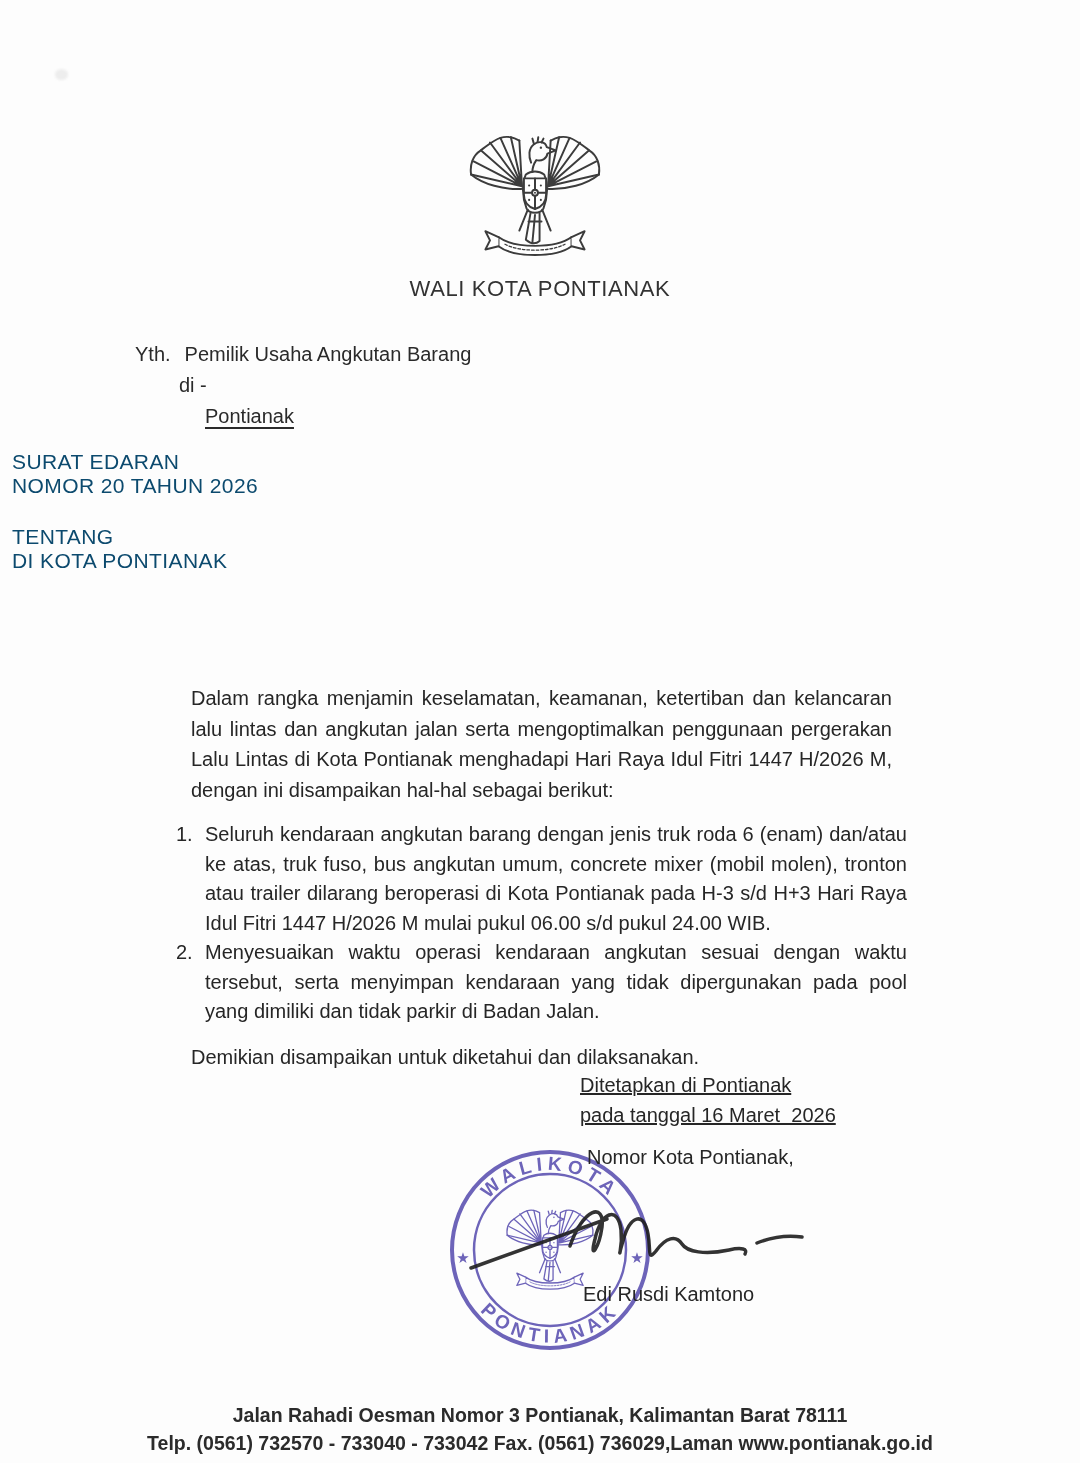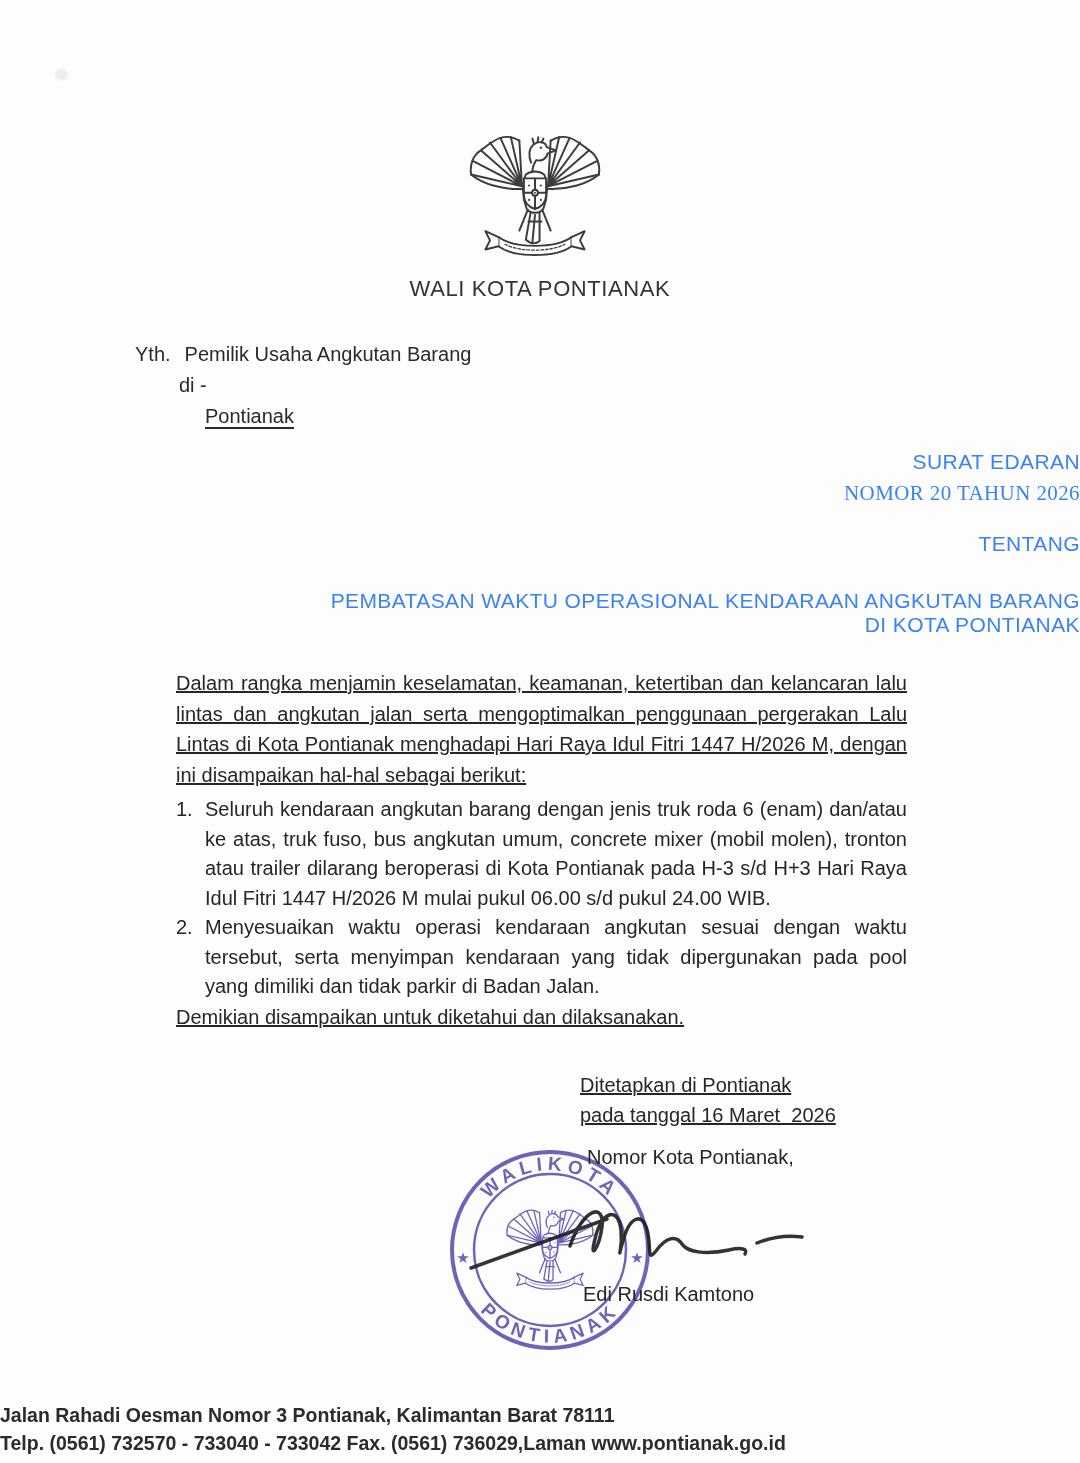--- a/index.html
+++ b/index.html
@@ -20,47 +20,47 @@
   .office-title{
     position:absolute;left:0;right:0;top:276px;
     text-align:center;font-weight:normal;font-size:22px;
     letter-spacing:0.6px;color:#333;
   }
   .addressee{position:absolute;left:135px;top:340px;font-size:20px;line-height:29px;}
   .addressee .salut{display:inline-block;min-width:44px;}
   .addressee .di{padding-left:44px;margin-top:2px;}
   .addressee .city{padding-left:70px;margin-top:2px;text-decoration:underline;text-underline-offset:4px;}
   .doc-title{
-    position:absolute;left:0;right:0;top:450px;
-    text-align:right;font-size:21px;line-height:24px;
-    letter-spacing:0.4px;color:#3b82f6;
+    position:absolute;left:12px;right:0;top:450px;
+    text-align:left;font-size:21px;line-height:24px;
+    letter-spacing:0.4px;color:#0c4a6e;
   }
-  .doc-title .num{margin-top:7px;font-family:Liberation Serif, serif;}
+  .doc-title .num{margin-top:0;}
   .doc-title .about{margin-top:27px;}
   .doc-title .subj1{margin-top:33px;}
   .doc-title .subj2{}
   .content{
     position:absolute;left:176px;top:668px;width:731px;
     font-size:20px;line-height:30.5px;color:#262626;
   }
-  .content p{margin:0;text-align:justify;text-decoration:underline;}
+  .content p{margin:15px;text-align:justify;}
   .list{margin-top:5px;}
   .item{display:flex;line-height:29.5px;}
   .item .num{flex:0 0 29px;}
   .item .txt{flex:1;text-align:justify;}
   .closing{margin-top:32px;text-align:left !important;}
   .place-date{position:absolute;left:580px;top:1070px;font-size:20px;line-height:30px;color:#262626;text-decoration:underline;}
   .keep-ws{white-space:pre-wrap;}
   .stamp{position:absolute;left:447px;top:1147px;opacity:0.88;}
   .signer-title{position:absolute;left:587px;top:1146px;font-size:20px;color:#262626;}
   .signature{position:absolute;left:455px;top:1192px;}
   .signer-name{position:absolute;left:583px;top:1268px;font-size:20px;color:#262626;margin-top:15px;}
   .footer{
     position:absolute;left:0;right:0;top:1402px;
-    font-weight:bold;font-size:19.5px;line-height:27.5px;
+    text-align:center;font-weight:bold;font-size:19.5px;line-height:27.5px;
     color:#2b2b2b;
   }
 </style>
 </head>
 <body>
 
 <svg width="0" height="0" style="position:absolute" aria-hidden="true">
   <defs>
     <symbol id="garuda" viewBox="0 0 220 210">
       <g fill="none" stroke="currentColor" stroke-width="3" stroke-linecap="round" stroke-linejoin="round">
@@ -118,21 +118,20 @@
       <span>Pemilik Usaha Angkutan Barang</span>
     </div>
     <div class="di">di -</div>
     <div class="city">Pontianak</div>
   </div>
 
   <div class="doc-title">
     <div>SURAT EDARAN</div>
     <div class="num">NOMOR 20 TAHUN 2026</div>
     <div class="about">TENTANG</div>
-    <div class="subj1">PEMBATASAN WAKTU OPERASIONAL KENDARAAN ANGKUTAN BARANG</div>
     <div class="subj2">DI KOTA PONTIANAK</div>
   </div>
 
   <div class="content">
     <p>Dalam rangka menjamin keselamatan, keamanan, ketertiban dan kelancaran lalu lintas dan angkutan jalan serta mengoptimalkan penggunaan pergerakan Lalu Lintas di Kota Pontianak menghadapi Hari Raya Idul Fitri 1447 H/2026 M, dengan ini disampaikan hal-hal sebagai berikut:</p>
     <div class="list">
       <div class="item">
         <span class="num">1.</span>
         <span class="txt">Seluruh kendaraan angkutan barang dengan jenis truk roda 6 (enam) dan/atau ke atas, truk fuso, bus angkutan umum, concrete mixer (mobil molen), tronton atau trailer dilarang beroperasi di Kota Pontianak pada H-3 s/d H+3 Hari Raya Idul Fitri 1447 H/2026 M mulai pukul 06.00 s/d pukul 24.00 WIB.</span>
       </div>

